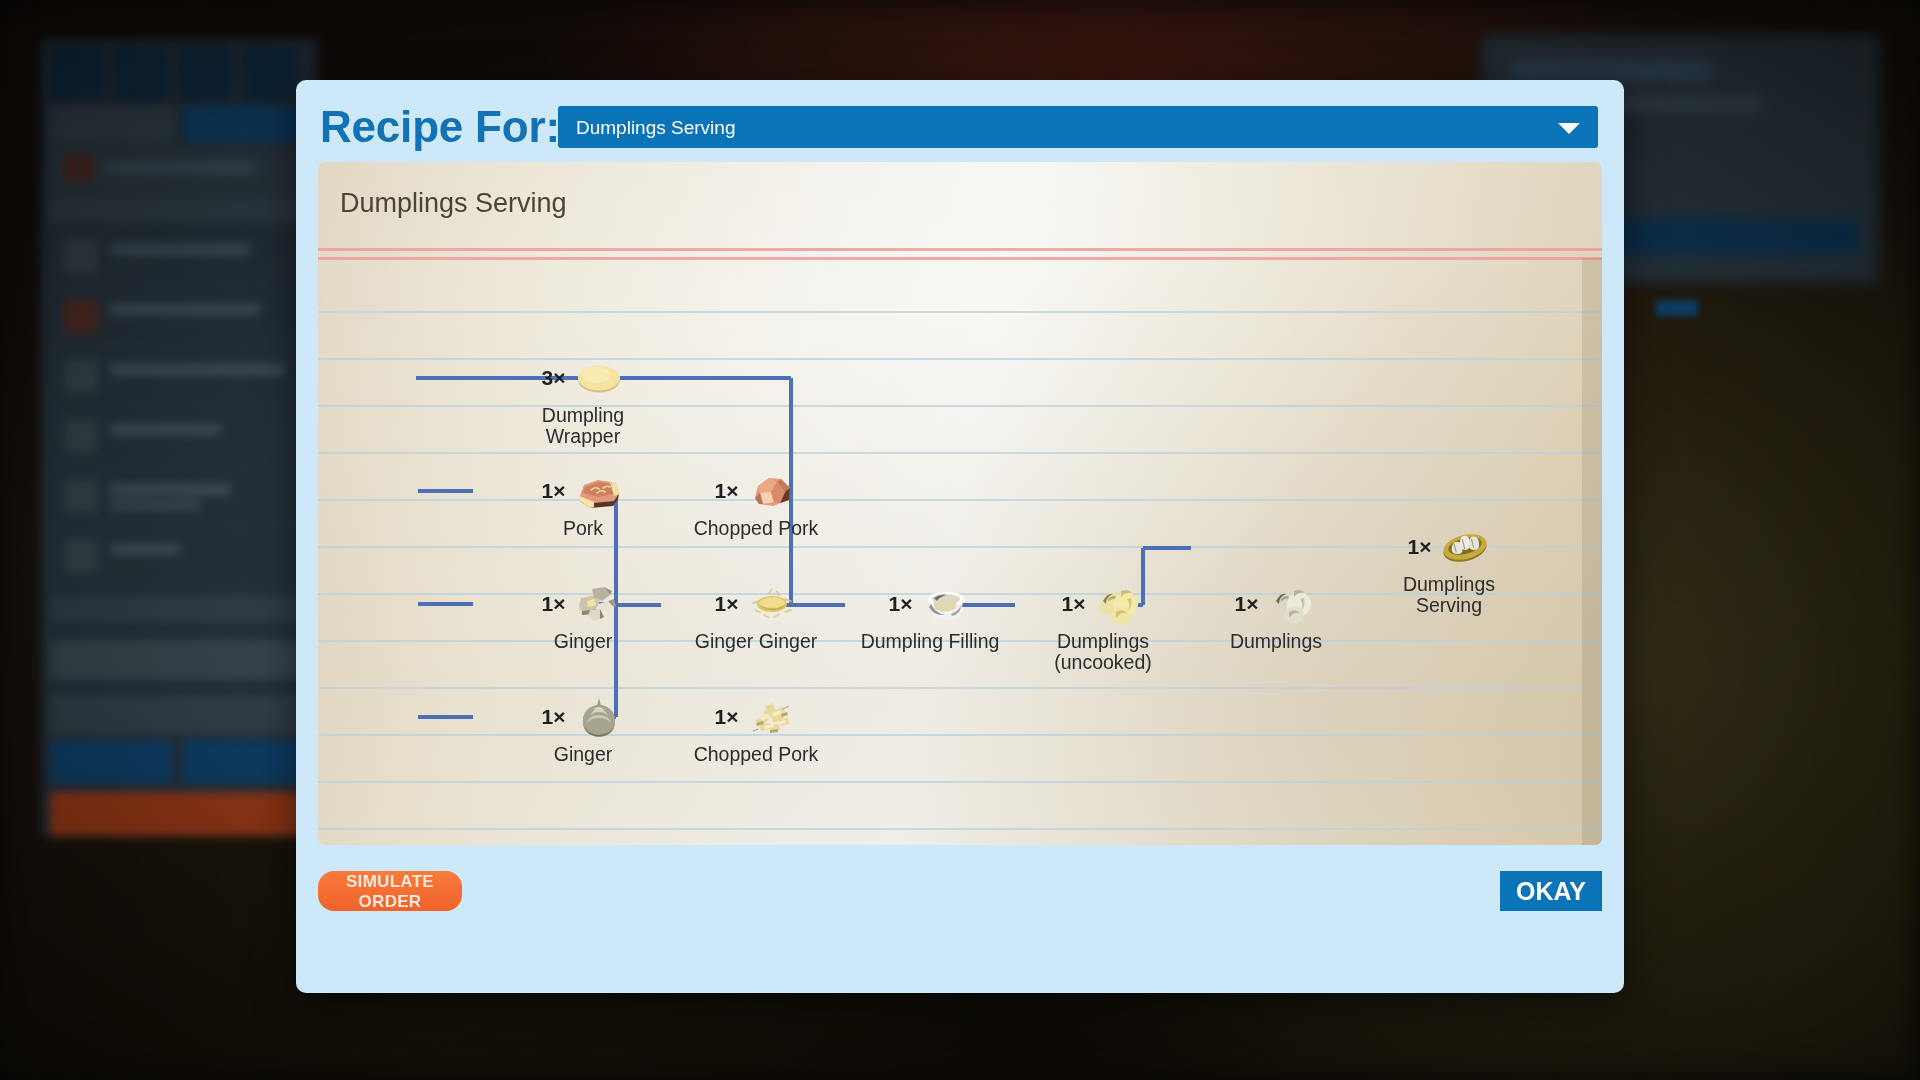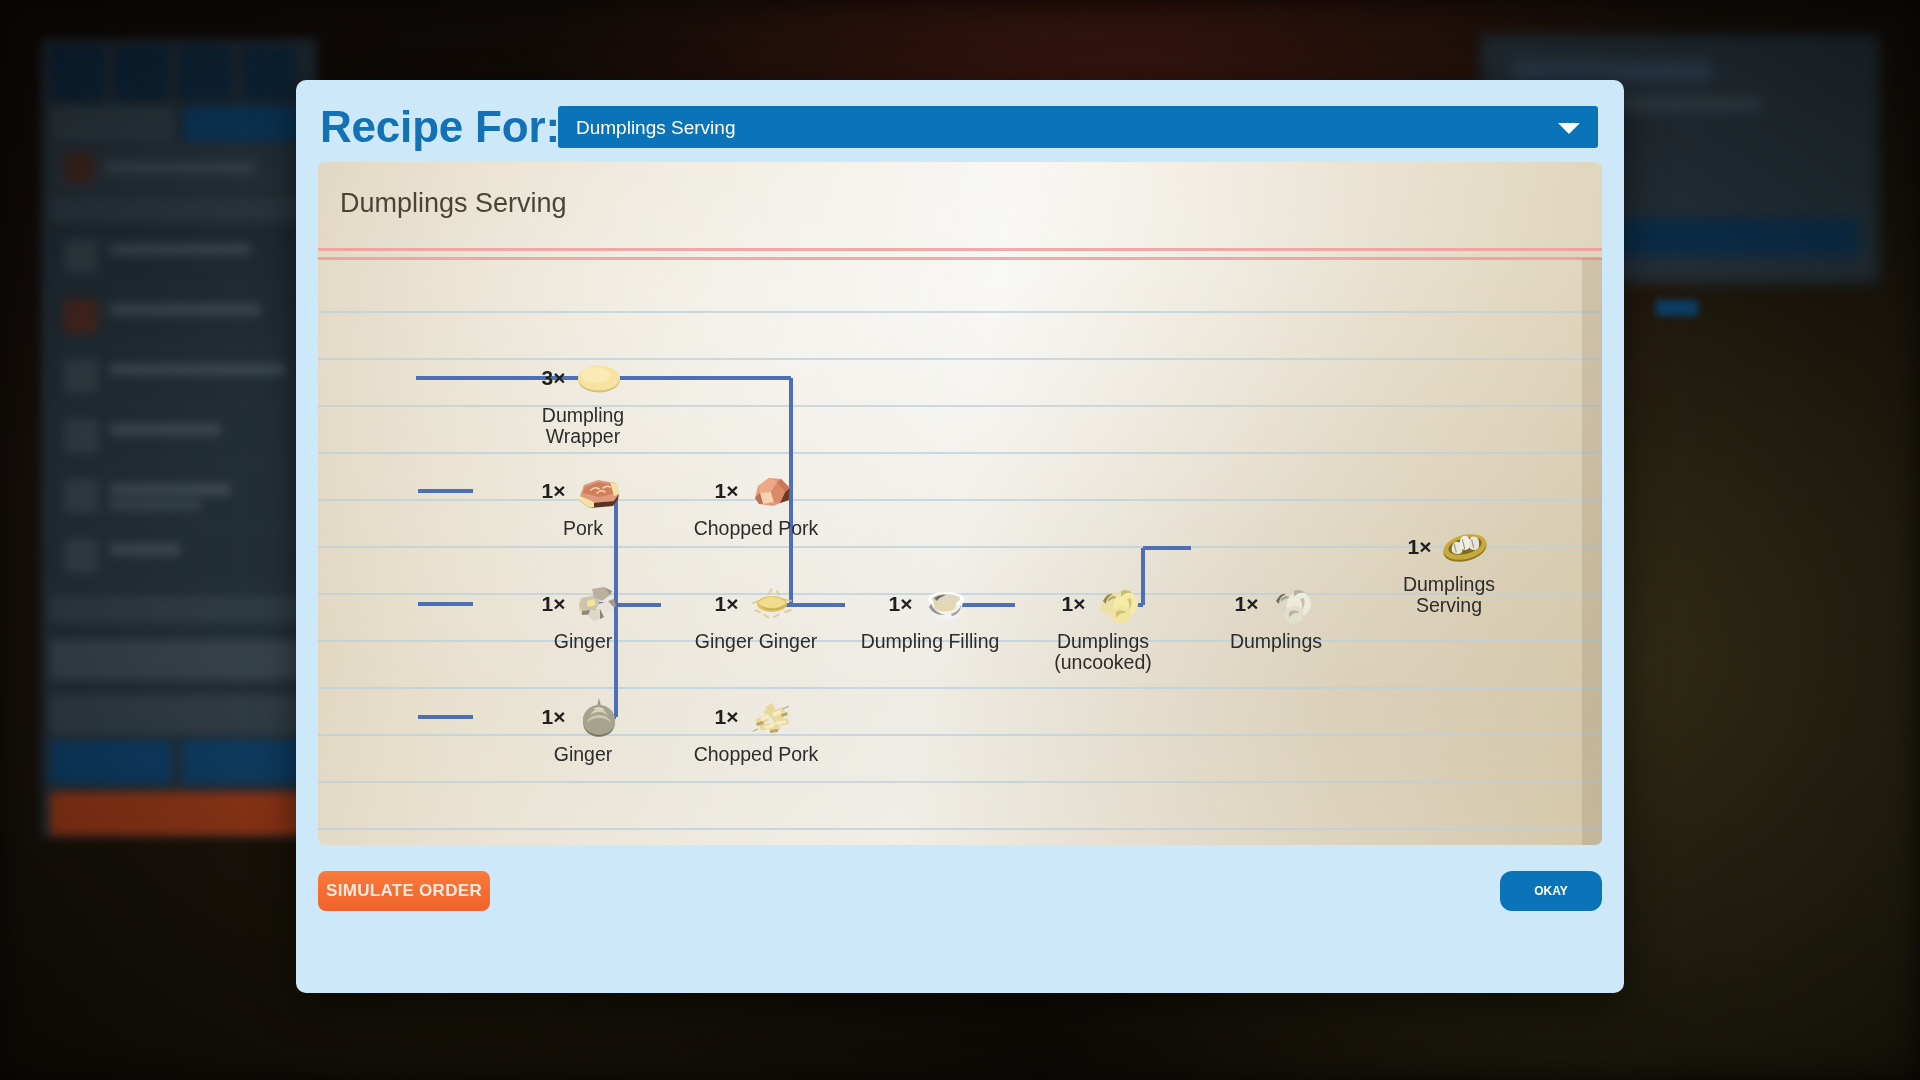--- a/index.html
+++ b/index.html
@@ -199,37 +199,37 @@
     margin-top: 1px;
     font-size: 19.5px;
     color: #2c2c2c;
     line-height: 21px;
   }
 
   
   .btn-simulate {
     position: absolute;
     left: 22px; top: 791px;
-    width: 172px; height: 40px;
+    width: 144px; height: 40px;
     background: linear-gradient(180deg,#fa7a3c 0%,#f0622a 100%);
-    border: none; border-radius: 8px;
+    border: none; border-radius: 16px;
     color: #ffe9dd;
     font-size: 17px; font-weight: bold;
     letter-spacing: 0.3px;
     cursor: pointer;
     font-family: "Liberation Sans", sans-serif;
   }
   .btn-okay {
     position: absolute;
     right: 22px; top: 791px;
     width: 102px; height: 40px;
     background: #0b74b8;
-    border: none; border-radius: 12px;
+    border: none; border-radius: 0;
     color: #ffffff;
-    font-size: 12px; font-weight: bold;
+    font-size: 25px; font-weight: bold;
     cursor: pointer;
     font-family: "Liberation Sans", sans-serif;
   }
 </style>
 </head>
 <body>
 
 <div id="root">
 
   <div class="bg-photo"></div>

